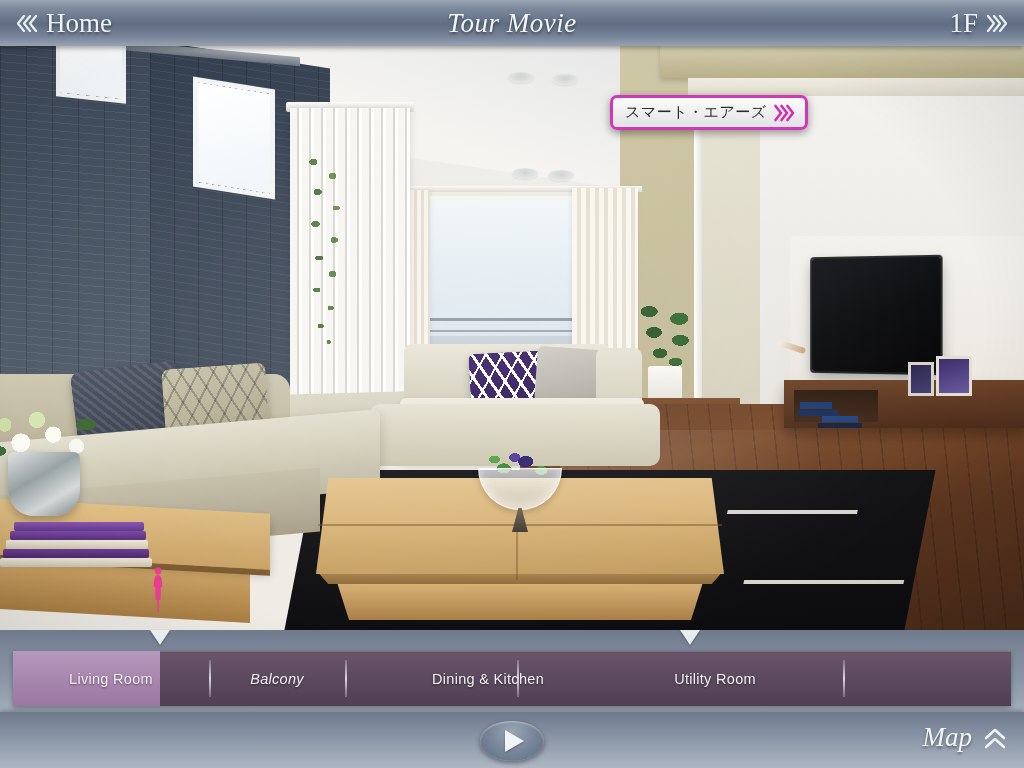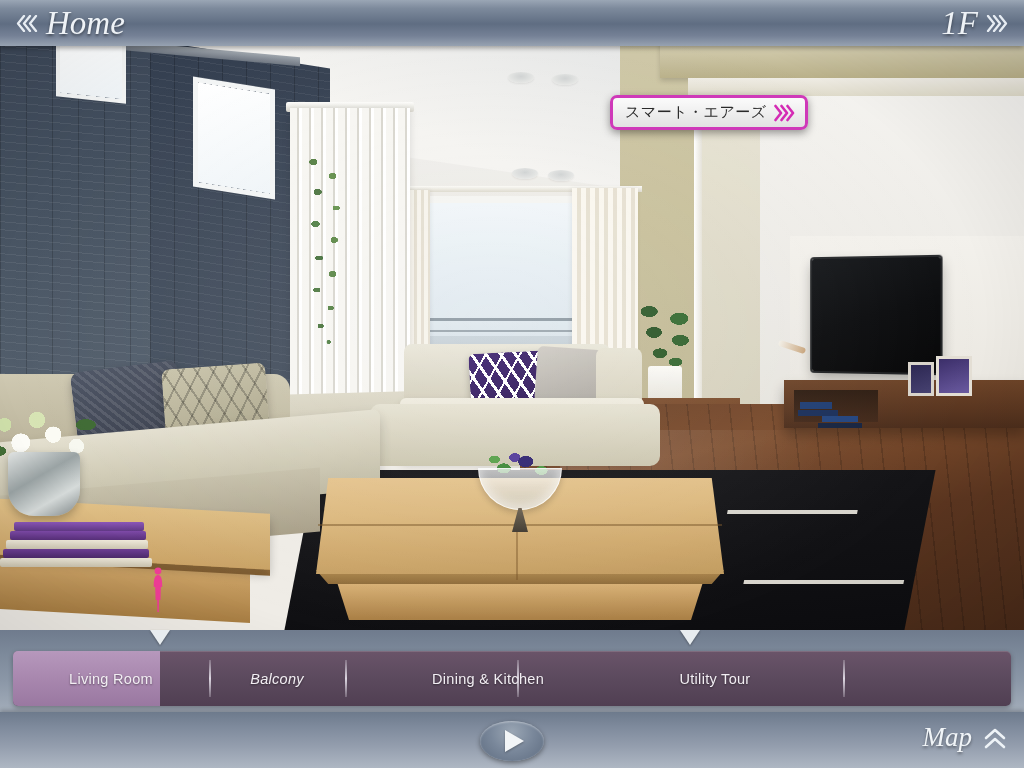--- a/index.html
+++ b/index.html
@@ -261,21 +261,21 @@
 
   
   .header { position:absolute; left:0; top:0; width:1024px; height:46px;
     background:linear-gradient(180deg,#9aa6b5 0%,#7d8a9c 18%,#5f6d82 52%,#758196 78%,#97a2b1 100%);
     box-shadow:0 2px 5px rgba(0,0,0,.35);
     display:flex; align-items:center; justify-content:space-between; padding:0 16px; }
   .hdr-left, .hdr-right { display:flex; align-items:center; gap:8px; cursor:pointer; }
   .hdr-title { position:absolute; left:0; right:0; text-align:center;
     font-family:"Liberation Serif", serif; font-style:italic; font-size:27px; color:#f3f6f8;
     text-shadow:0 2px 3px rgba(0,0,0,.45); letter-spacing:.5px; pointer-events:none; }
-  .hdr-text { font-family:"Liberation Serif", serif; font-style:italic; font-size:33px;
+  .hdr-text { font-family:"Liberation Serif", serif; font-size:27px;
     color:#eef2f6; text-shadow:0 2px 3px rgba(0,0,0,.42); }
   .chev-group { display:flex; align-items:center; }
   .chev { width:10px; height:17px; }
 
   
   .tag { position:absolute; display:flex; align-items:center; gap:7px;
     background:linear-gradient(180deg,#fbfbfb 0%,#efefef 50%,#e2e2e2 100%);
     border:3px solid #cf39b9; border-radius:7px; padding:5px 10px 5px 12px;
     box-shadow:0 3px 8px rgba(0,0,0,.4); cursor:pointer;text-align:center; }
   .tag-text { font-family:"DejaVu Sans", sans-serif; font-size:15px; color:#2a2a2a; white-space:nowrap;
@@ -285,21 +285,21 @@
   #tag-air { left:610px; top:95px; }
   #tag-floor { left:636px; top:531px; }
 
   
   .navzone { position:absolute; left:0; top:630px; width:1024px; height:82px;
     background:linear-gradient(180deg,#6f7b8d 0%,#7d8a9b 30%,#8b97a7 62%,#a3adba 100%); }
   .marker { position:absolute; top:630px; width:0; height:0;
     border-left:10px solid transparent; border-right:10px solid transparent;
     border-top:15px solid #e7ecef; filter:drop-shadow(0 1px 1px rgba(0,0,0,.35)); }
   .navbar { position:absolute; left:13px; top:651px; width:998px; height:55px;
-    border-radius:5px; overflow:hidden;
+    border-radius:0; overflow:hidden;
     background:linear-gradient(180deg,#6a5469 0%,#5c4a5e 48%,#503f52 100%);
     box-shadow:0 2px 5px rgba(0,0,0,.3), inset 0 1px 0 rgba(255,255,255,.14);
     display:flex;align-items:center; }
   .nav-progress { position:absolute; left:0; top:0; height:55px;
     background:linear-gradient(180deg,#b698bc 0%,#a887ae 50%,#9a78a1 100%); }
   .nav-item { position:relative; display:flex; align-items:center; justify-content:center;
     color:#f2eef3; font-size:14.5px; letter-spacing:.3px; cursor:pointer; z-index:2;
     text-shadow:0 1px 2px rgba(0,0,0,.45); }
   .nav-div { position:absolute; top:9px; width:2px; height:37px;
     background:linear-gradient(180deg,rgba(230,225,235,.25),rgba(235,230,240,.9),rgba(230,225,235,.25)); z-index:3; }
@@ -440,20 +440,21 @@
         <svg class="chev" viewBox="0 0 10 17" style="margin-left:-4px">
             <polyline points="8,1 2,8.5 8,16" fill="none" stroke="#e7edf3" stroke-width="2.3" stroke-linecap="round" stroke-linejoin="round"></polyline>
           </svg>
         <svg class="chev" viewBox="0 0 10 17" style="margin-left:-4px">
             <polyline points="8,1 2,8.5 8,16" fill="none" stroke="#e7edf3" stroke-width="2.3" stroke-linecap="round" stroke-linejoin="round"></polyline>
           </svg>
       </span>
       <span class="hdr-text">Home</span>
     </div>
 
+    <div class="hdr-title">Tour Movie</div>
 
     <div class="hdr-right">
       <span class="hdr-text">1F</span>
       <span class="chev-group">
         <svg class="chev" viewBox="0 0 10 17">
             <polyline points="2,1 8,8.5 2,16" fill="none" stroke="#e7edf3" stroke-width="2.3" stroke-linecap="round" stroke-linejoin="round"></polyline>
           </svg>
         <svg class="chev" viewBox="0 0 10 17" style="margin-left:-4px">
             <polyline points="2,1 8,8.5 2,16" fill="none" stroke="#e7edf3" stroke-width="2.3" stroke-linecap="round" stroke-linejoin="round"></polyline>
           </svg>
@@ -493,21 +494,21 @@
       <div class="nav-item" style="width: 136px; font-style: italic;">
         <span>Balcony</span>
       </div>
       <div class="nav-div" style="left: 332px;"></div>
       <div class="nav-div" style="left: 504px;"></div>
       <div class="nav-item" style="width: 286px;">
         <span>Dining &amp; Kitchen</span>
       </div>
       <div class="nav-div" style="left: 830px;"></div>
       <div class="nav-item" style="width: 168px;">
-        <span>Utility Tour</span>
+        <span>Utility Room</span>
       </div>
     </div>
 
   <div class="footer">
 
     <div class="foot-right">
       <span class="foot-text">Map</span>
       <svg class="dbl-chev" viewBox="0 0 26 26">
         <polyline points="4,13 13,5 22,13" fill="none" stroke="#eef3f7" stroke-width="2.6" stroke-linecap="round" stroke-linejoin="round"></polyline>
         <polyline points="4,22 13,14 22,22" fill="none" stroke="#eef3f7" stroke-width="2.6" stroke-linecap="round" stroke-linejoin="round"></polyline>

